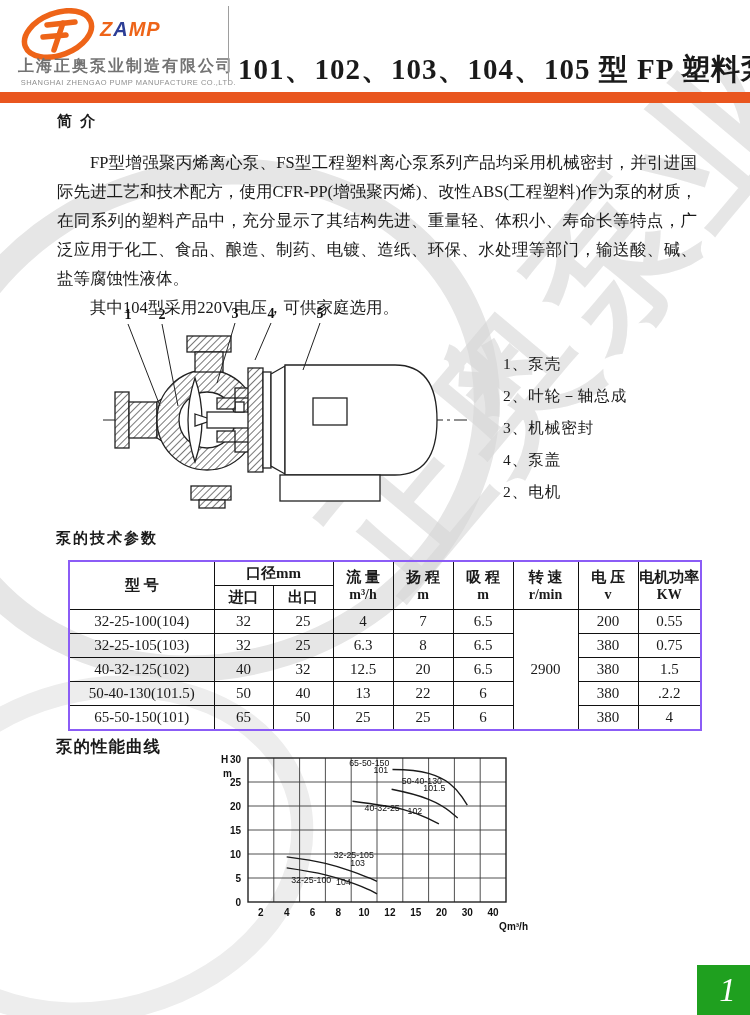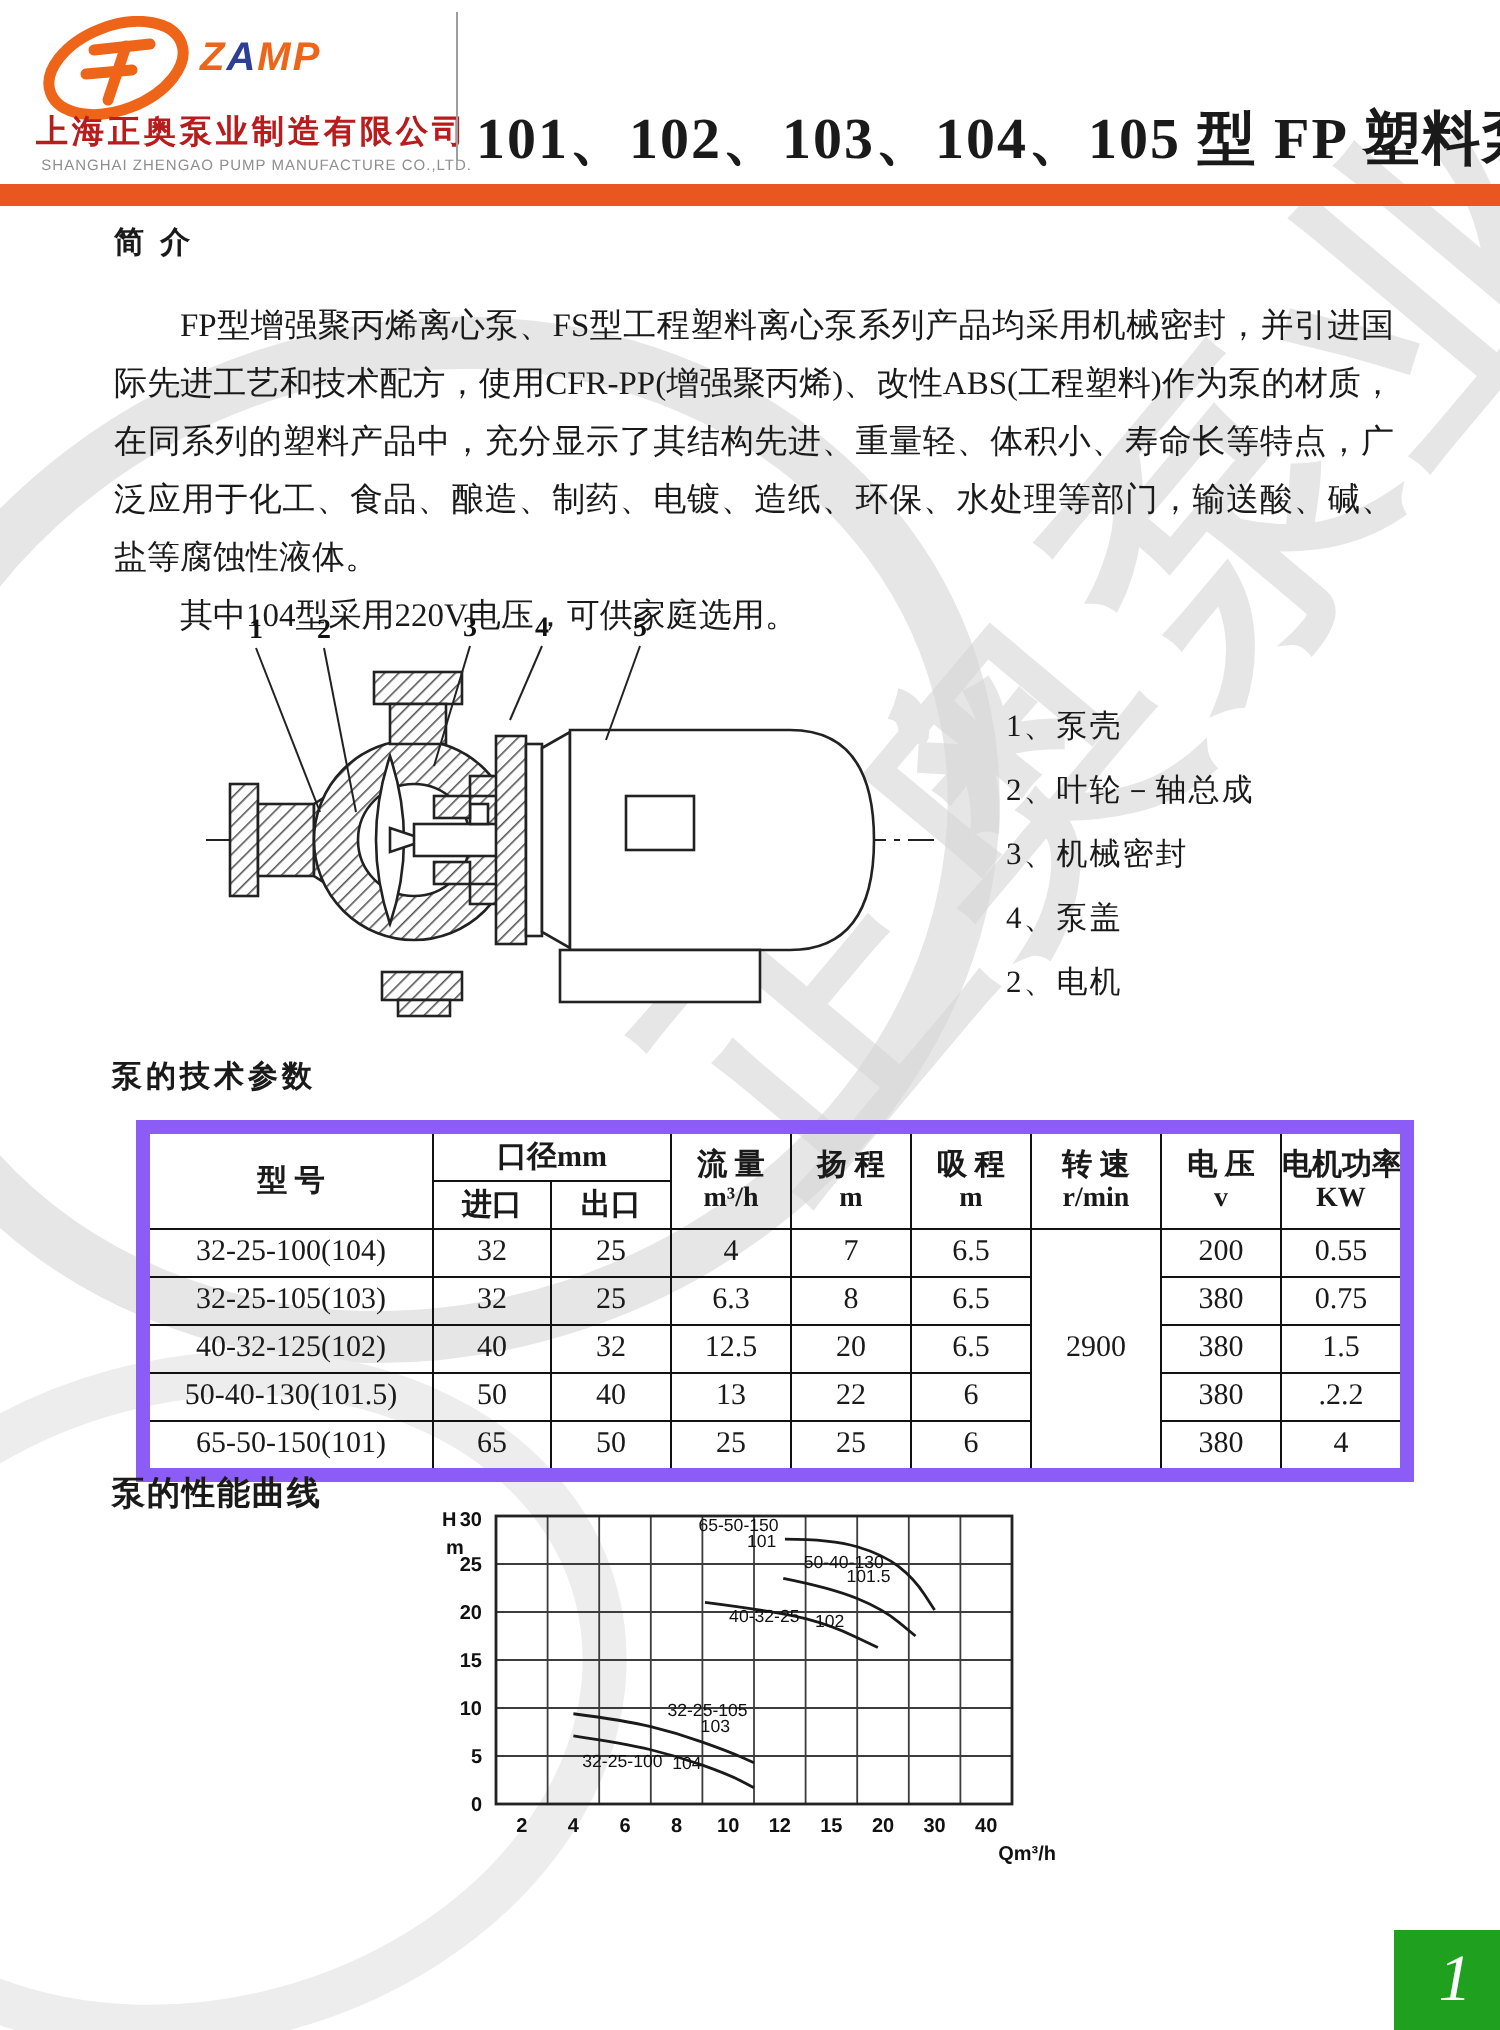--- a/index.html
+++ b/index.html
@@ -9,21 +9,21 @@
   .content{z-index:1;}
   .wm{z-index:0;}
 
   
   .logo-block{position:absolute;left:14px;top:4px;width:218px;height:84px;}
   .logo-oval{position:absolute;left:2px;top:4px;}
   .brand{position:absolute;left:86px;top:14px;font-family:"Liberation Sans","DejaVu Sans",sans-serif;
          font-style:italic;font-weight:900;font-size:20px;letter-spacing:1px;}
   .brand .l{color:#ee6418;}
   .brand .a{color:#2d3e96;}
-  .company-cn{position:absolute;left:4px;top:52px;width:214px;text-align:right;color:#b91c1c;
+  .company-cn{position:absolute;left:4px;top:52px;width:214px;text-align:right;color:#737373;
               font-weight:bold;font-size:16px;letter-spacing:2px;white-space:nowrap;
               font-family:"Liberation Sans","DejaVu Sans",sans-serif;}
   .company-en{position:absolute;left:0;top:74px;width:222px;text-align:right;color:#8f8f8f;
               font-size:7.5px;letter-spacing:0.5px;white-space:nowrap;
               font-family:"Liberation Sans","DejaVu Sans",sans-serif;}
   .hdr-divider{position:absolute;left:228px;top:6px;width:1px;height:74px;background:#9e9e9e;}
   .page-title{position:absolute;left:238px;top:50px;width:508px;text-align:center;
               font-size:29px;font-weight:bold;letter-spacing:1px;white-space:nowrap;}
   .accent-bar{position:absolute;left:0;top:92px;width:750px;height:11px;background:#e9561f;}
 
@@ -35,21 +35,21 @@
   .intro p{margin:0;text-indent:2em;}
 
   
   .diagram{position:absolute;left:95px;top:306px;}
   .parts{position:absolute;left:503px;top:348px;font-size:15.5px;}
   .parts div{line-height:32px;letter-spacing:1px;}
 
   
   .specs-heading{position:absolute;left:56px;top:529px;font-size:15px;font-weight:bold;
                  font-family:"Liberation Sans","DejaVu Sans",sans-serif;letter-spacing:2px;}
-  table.specs{position:absolute;left:68px;top:560px;border-collapse:collapse;border:7px solid #8b5cf6;
+  table.specs{position:absolute;left:68px;top:560px;border-collapse:collapse;border:2px solid #8b5cf6;
               table-layout:fixed;width:632px;}
   table.specs th,table.specs td{border:1px solid #111;padding:0;text-align:center;
               font-weight:normal;overflow:hidden;white-space:nowrap;}
   table.specs th{font-size:15px;font-weight:bold;height:23px;}
   table.specs th .unit{font-weight:bold;font-size:14px;}
   table.specs td{font-size:15px;height:23px;}
 
   
   .curves-heading{position:absolute;left:56px;top:736px;font-size:16.5px;font-weight:bold;
                   font-family:"Liberation Sans","DejaVu Sans",sans-serif;letter-spacing:1px;}

